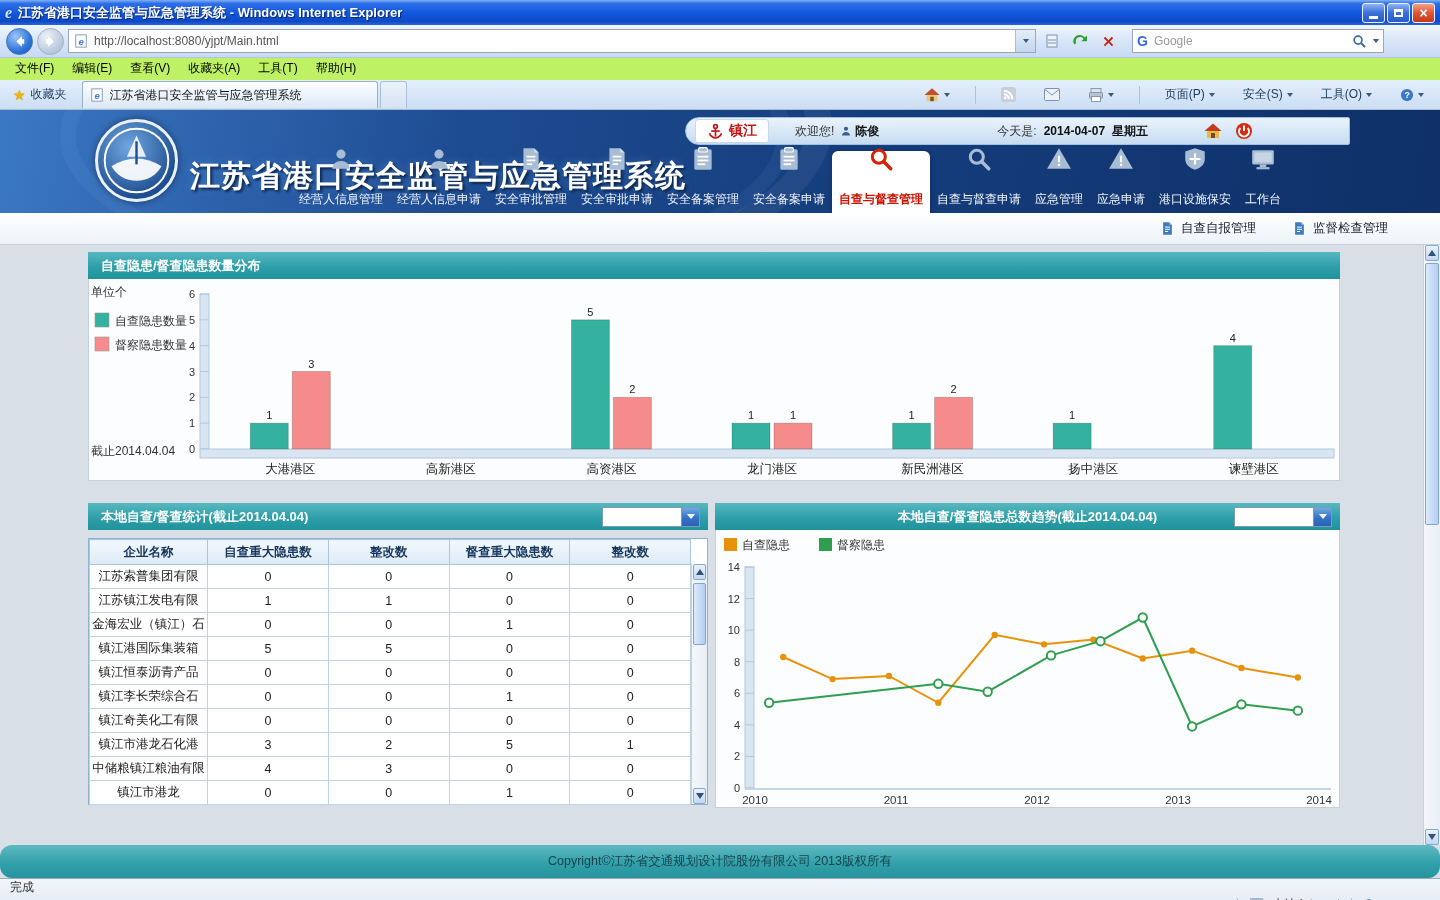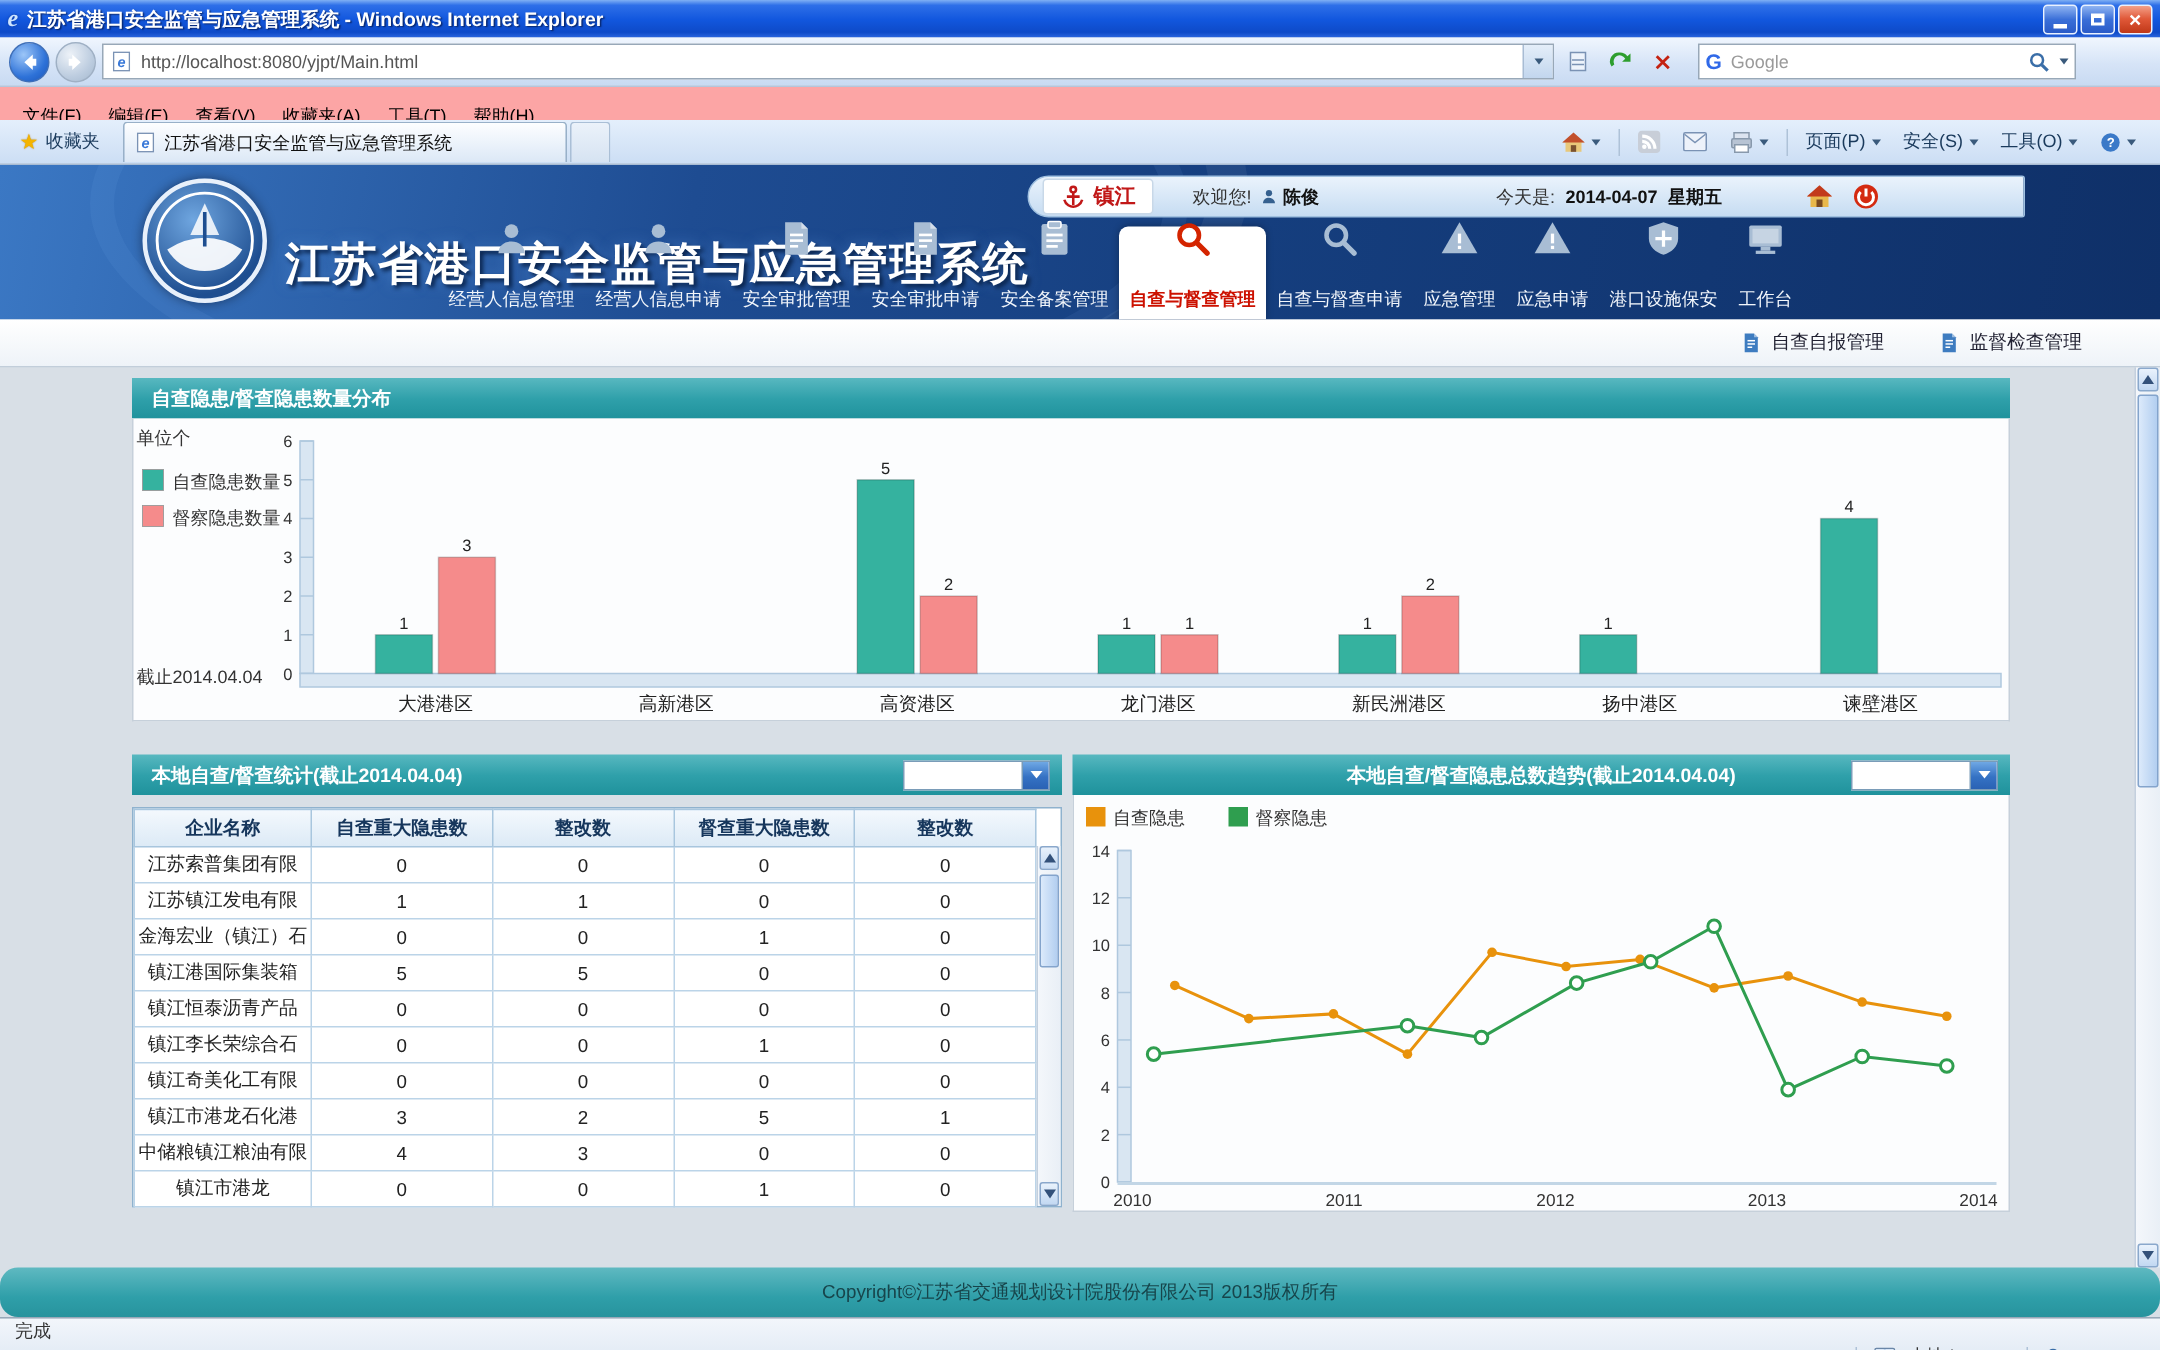--- a/index.html
+++ b/index.html
@@ -27,31 +27,31 @@
   .addr-field { width:968px; height:24px; background:#fff; border:1px solid #98A8B8; display:flex; align-items:center; gap:6px; padding:0 0 0 5px; }
   .addr-text { color:#555; flex:1; }
   .addr-drop { width:20px; height:22px; background:linear-gradient(180deg,#E4EEF9,#C2D6EE); border-left:1px solid #A8BCD4; display:flex; align-items:center; justify-content:center; }
   .mini-btn { width:24px; height:24px; display:flex; align-items:center; justify-content:center; border:1px solid transparent; border-radius:2px; flex:0 0 auto; }
   .searchbox { margin-left:8px; width:252px; height:24px; background:#fff; border:1px solid #98A8B8; display:flex; align-items:center; gap:6px; padding:0 4px; flex:0 0 auto; }
   .g-logo { color:#3069E8; font-weight:bold; font-size:14px; }
   .search-text { color:#9A9A9A; flex:1; }
   .caret-sm { width:0; height:0; border-left:3.5px solid transparent; border-right:3.5px solid transparent; border-top:4.5px solid #3A5A7C; }
 
   
-  .menubar { position:absolute; top:58px; left:0; width:1440px; height:40px; background:#fca5a5; border-bottom:1px solid #CBD9EA; display:flex; align-items:center; padding-left:6px; }
+  .menubar { position:absolute; top:58px; left:0; width:1440px; height:40px; background:#bef264; border-bottom:1px solid #CBD9EA; display:flex; padding-left:6px; }
   .menu-item { padding:2px 9px; color:#000; }
 
   
   .favbar { position:absolute; top:80px; left:0; width:1440px; height:30px; background:linear-gradient(180deg,#E4EFFC,#CCDEF4); border-bottom:1px solid #A8BCD4; display:flex; align-items:center; }
   .fav-btn { display:flex; align-items:center; gap:5px; padding:3px 9px; margin-left:4px; color:#1a3a5c; }
   .star { color:#F4B400; font-size:14px; text-shadow:0 0 1px #B07800; }
   .tab { width:296px; height:27px; margin-left:6px; background:linear-gradient(180deg,#FDFEFF,#E9F1FA 60%,#DCE8F6); border:1px solid #98B0C8; border-bottom:none; border-radius:3px 3px 0 0; display:flex; align-items:center; gap:6px; padding:0 7px; }
   .tab-title { color:#111; white-space:nowrap; overflow:hidden; }
   .tab-stub { width:27px; height:27px; margin-left:2px; background:linear-gradient(180deg,#EBF2FA,#D6E3F2); border:1px solid #AABFD6; border-bottom:none; border-radius:3px 3px 0 0; }
-  .fav-right { margin-left:auto; display:flex; align-items:center; gap:3px; padding-right:10px; }
+  .fav-right { margin-left:auto; display:flex; align-items:center; gap:16px; padding-right:10px; }
   .tool-btn { display:flex; align-items:center; gap:4px; padding:3px 6px; color:#1a3a5c; }
   .vsep { width:1px; height:18px; background:#AEC2D8; margin:0 3px; }
 
   
   .page { position:absolute; top:110px; left:0; width:1440px; height:768px; background:#d8dfe6; }
   .app-header { position:absolute; top:0; left:0; width:1440px; height:103px; overflow:hidden;
     background:linear-gradient(100deg,#3B78C4 0%,#1E4C92 32%,#153E7E 58%,#0F3068 100%); }
   .app-header::before { content:""; position:absolute; left:-120px; top:-170px; width:900px; height:320px; border-radius:50%;
     border:26px solid rgba(255,255,255,.06); }
   .app-header::after { content:""; position:absolute; left:60px; top:-120px; width:700px; height:260px; border-radius:50%;
@@ -359,20 +359,32 @@
           <span class="nav-icon">
             <svg viewBox="0 0 24 24">
               <rect x="4" y="3" width="16" height="19" rx="1.5" fill="currentColor"></rect>
               <rect x="8" y="1.5" width="8" height="4" rx="1" fill="currentColor" stroke="#fff"></rect>
               <rect x="7" y="9" width="10" height="1.7" fill="#fff"></rect>
               <rect x="7" y="12.5" width="10" height="1.7" fill="#fff"></rect>
               <rect x="7" y="16" width="7" height="1.7" fill="#fff"></rect>
             </svg>
           </span>
           <span class="nav-label">安全备案管理</span>
+        </div>
+        <div class="nav-item">
+          <span class="nav-icon">
+            <svg viewBox="0 0 24 24">
+              <rect x="4" y="3" width="16" height="19" rx="1.5" fill="currentColor"></rect>
+              <rect x="8" y="1.5" width="8" height="4" rx="1" fill="currentColor" stroke="#fff"></rect>
+              <rect x="7" y="9" width="10" height="1.7" fill="#fff"></rect>
+              <rect x="7" y="12.5" width="10" height="1.7" fill="#fff"></rect>
+              <rect x="7" y="16" width="7" height="1.7" fill="#fff"></rect>
+            </svg>
+          </span>
+          <span class="nav-label">安全备案申请</span>
         </div>
         <div class="nav-item active">
           <span class="nav-icon">
             <svg viewBox="0 0 24 24">
               <circle cx="10" cy="10" r="6" fill="none" stroke="currentColor" stroke-width="2.8"></circle>
               <line x1="14.6" y1="14.6" x2="21" y2="21" stroke="currentColor" stroke-width="3.2" stroke-linecap="round"></line>
             </svg>
           </span>
           <span class="nav-label">自查与督查管理</span>
         </div>

